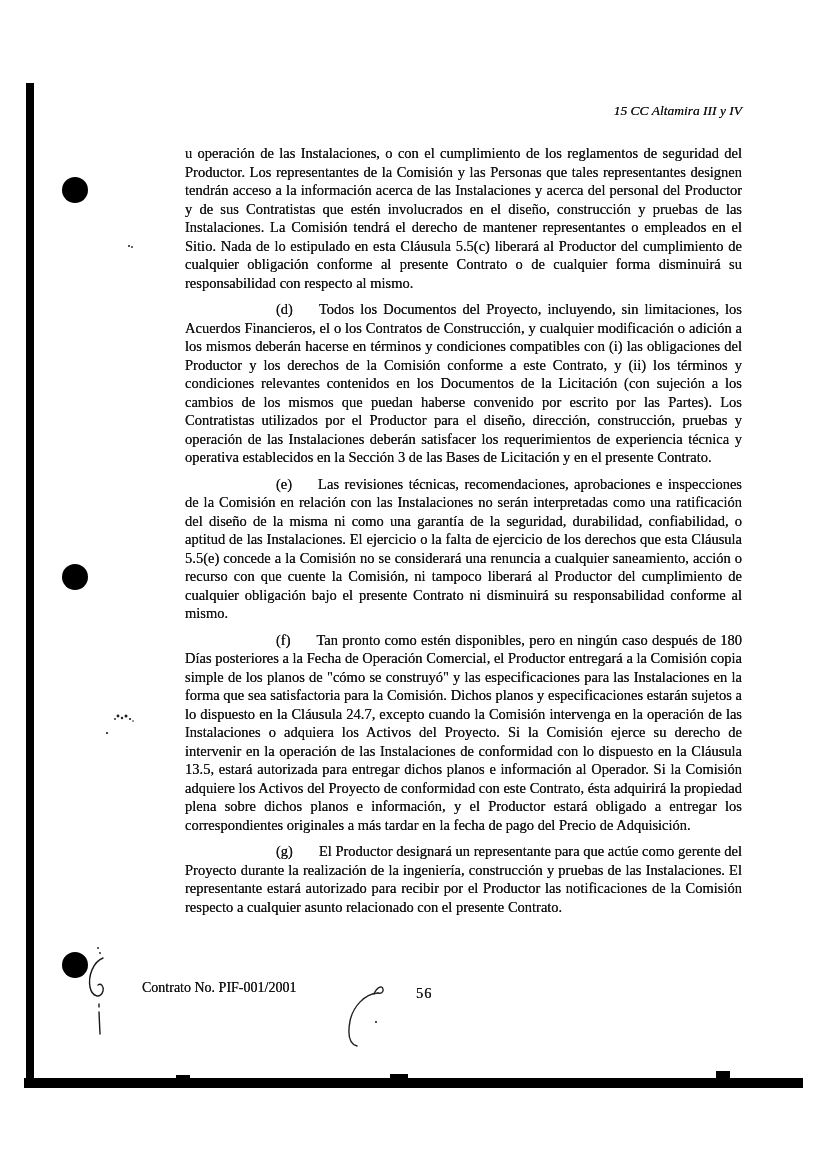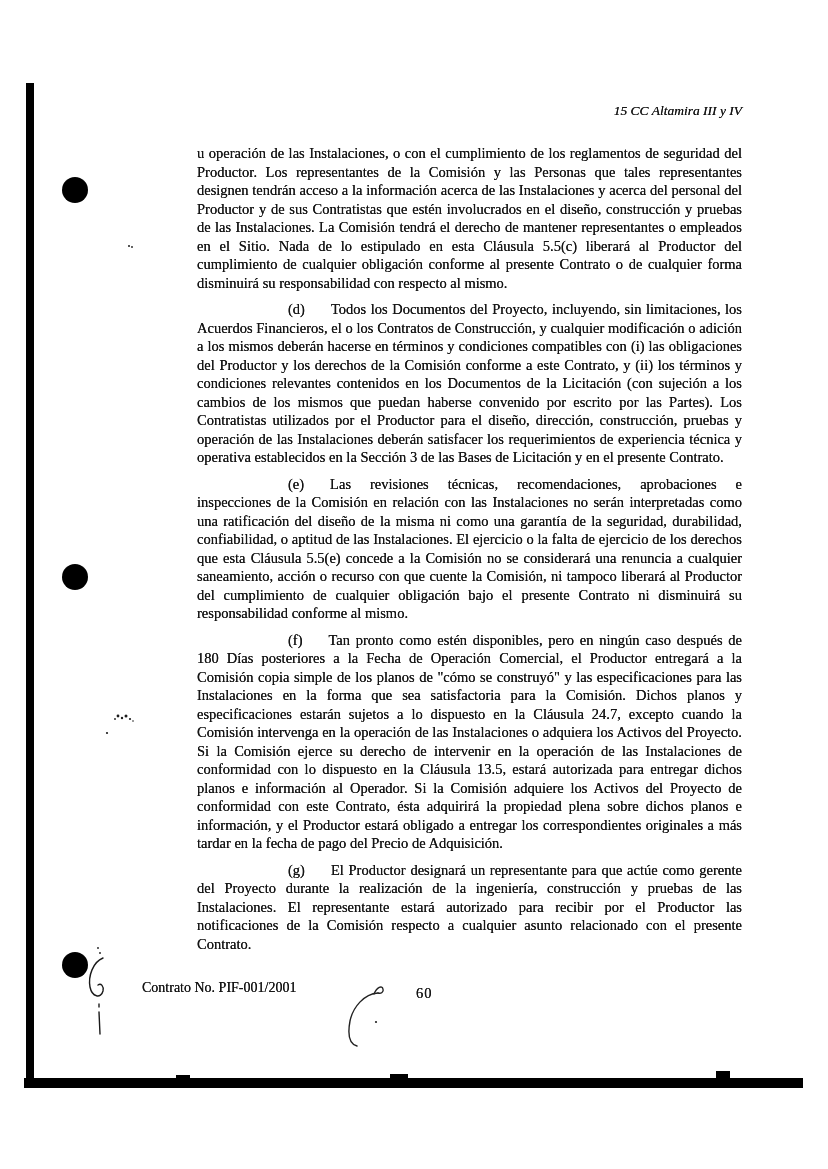--- a/index.html
+++ b/index.html
@@ -36,21 +36,21 @@
   .doc-body {
     position: absolute;
     left: 185px;
     top: 144px;
     width: 557px;
     font-size: 14.5px;
     line-height: 18.5px;
     text-align: justify;
     text-shadow: 0 0 0.3px currentColor;
   }
-  .para { margin: 0 0 8px 12px; text-indent: 91px; }
+  .para { margin: 0 0 8px 0; text-indent: 91px; }
   .para.continuation { text-indent: 0; }
   .tab { display: inline-block; width: 26px; }
 
   
   .footer-contract {
     position: absolute;
     left: 142px;
     top: 980px;
     font-size: 14px;
     white-space: nowrap;
@@ -87,21 +87,21 @@
     <p class="para"><span>(d)</span><span class="tab"></span><span>Todos los Documentos del Proyecto, incluyendo, sin limitaciones, los Acuerdos Financieros, el o los Contratos de Construcción, y cualquier modificación o adición a los mismos deberán hacerse en términos y condiciones compatibles con (i) las obligaciones del Productor y los derechos de la Comisión conforme a este Contrato, y (ii) los términos y condiciones relevantes contenidos en los Documentos de la Licitación (con sujeción a los cambios de los mismos que puedan haberse convenido por escrito por las Partes). Los Contratistas utilizados por el Productor para el diseño, dirección, construcción, pruebas y operación de las Instalaciones deberán satisfacer los requerimientos de experiencia técnica y operativa establecidos en la Sección 3 de las Bases de Licitación y en el presente Contrato.</span></p>
 
     <p class="para"><span>(e)</span><span class="tab"></span><span>Las revisiones técnicas, recomendaciones, aprobaciones e inspecciones de la Comisión en relación con las Instalaciones no serán interpretadas como una ratificación del diseño de la misma ni como una garantía de la seguridad, durabilidad, confiabilidad, o aptitud de las Instalaciones. El ejercicio o la falta de ejercicio de los derechos que esta Cláusula 5.5(e) concede a la Comisión no se considerará una renuncia a cualquier saneamiento, acción o recurso con que cuente la Comisión, ni tampoco liberará al Productor del cumplimiento de cualquier obligación bajo el presente Contrato ni disminuirá su responsabilidad conforme al mismo.</span></p>
 
     <p class="para"><span>(f)</span><span class="tab"></span><span>Tan pronto como estén disponibles, pero en ningún caso después de 180 Días posteriores a la Fecha de Operación Comercial, el Productor entregará a la Comisión copia simple de los planos de "cómo se construyó" y las especificaciones para las Instalaciones en la forma que sea satisfactoria para la Comisión. Dichos planos y especificaciones estarán sujetos a lo dispuesto en la Cláusula 24.7, excepto cuando la Comisión intervenga en la operación de las Instalaciones o adquiera los Activos del Proyecto. Si la Comisión ejerce su derecho de intervenir en la operación de las Instalaciones de conformidad con lo dispuesto en la Cláusula 13.5, estará autorizada para entregar dichos planos e información al Operador. Si la Comisión adquiere los Activos del Proyecto de conformidad con este Contrato, ésta adquirirá la propiedad plena sobre dichos planos e información, y el Productor estará obligado a entregar los correspondientes originales a más tardar en la fecha de pago del Precio de Adquisición.</span></p>
 
     <p class="para"><span>(g)</span><span class="tab"></span><span>El Productor designará un representante para que actúe como gerente del Proyecto durante la realización de la ingeniería, construcción y pruebas de las Instalaciones. El representante estará autorizado para recibir por el Productor las notificaciones de la Comisión respecto a cualquier asunto relacionado con el presente Contrato.</span></p>
   </div>
 
   <div class="footer-contract">Contrato No. PIF-001/2001</div>
-  <div class="footer-page">60</div>
+  <div class="footer-page">56</div>
 
   <svg class="marks-overlay" width="828" height="1169" viewBox="0 0 828 1169" xmlns="http://www.w3.org/2000/svg">
 
     <g fill="#1c1c1c">
       <circle cx="118" cy="716" r="1.4"></circle>
       <circle cx="122" cy="718" r="1.2"></circle>
       <circle cx="126" cy="716" r="1.5"></circle>
       <circle cx="130" cy="719" r="1.1"></circle>
       <circle cx="115" cy="719" r="0.9"></circle>
       <circle cx="133" cy="721" r="0.8"></circle>

